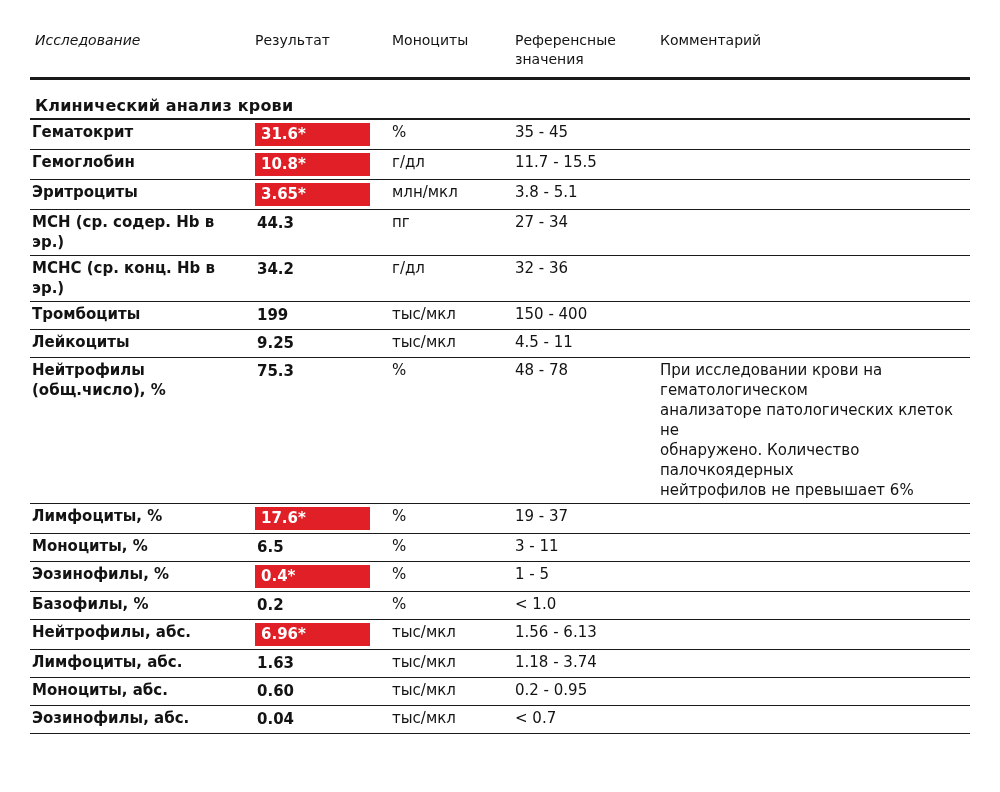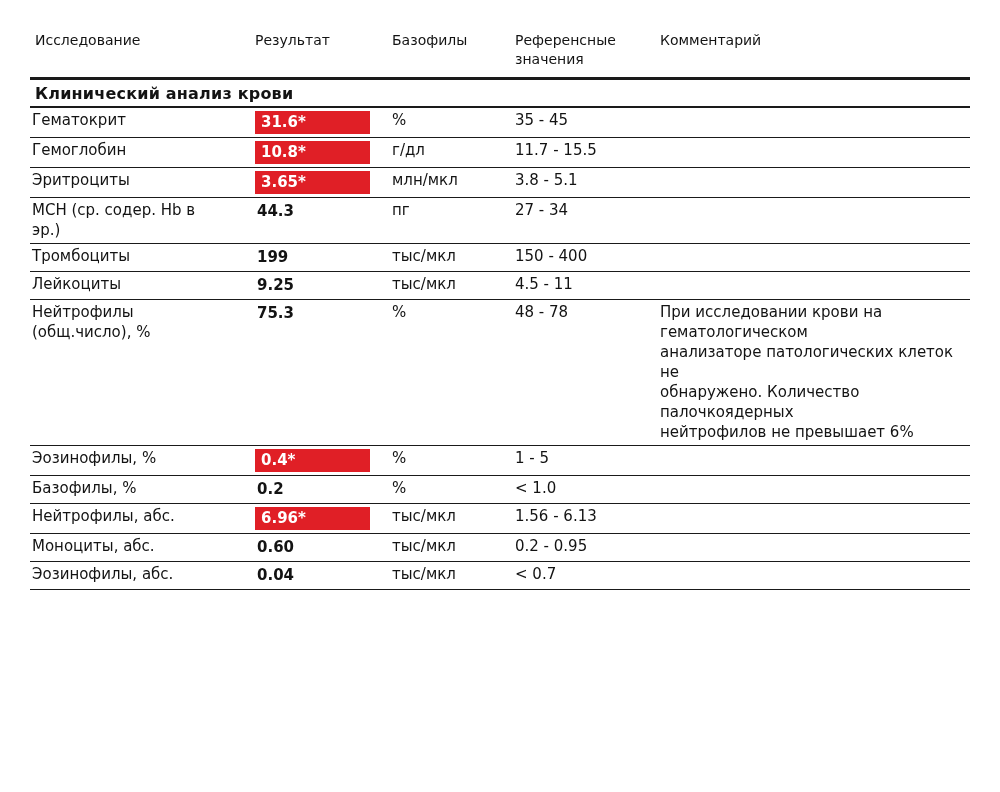--- a/index.html
+++ b/index.html
@@ -24,38 +24,38 @@
   thead th{
     font-weight:normal;
     font-size:14px;
     text-align:left;
     vertical-align:top;
     padding:6px 0 8px 2px;
     border-bottom:3px solid #1a1a1a;
     white-space:pre-line;
     line-height:19px;
   }
-  thead th.first{padding-left:5px;}
+  thead th.first{padding-left:5px;font-style:italic;}
 
   tr.section-row td{
     font-weight:bold;
     font-size:16px;
-    padding:4px 0 3px 5px;
+    padding:16px 0 3px 5px;
     border-bottom:2px solid #1a1a1a;
     letter-spacing:.2px;
   }
 
   tr.data-row td{
     border-bottom:1.5px solid #1a1a1a;
     vertical-align:top;
     font-size:15px;
     line-height:20px;
     padding:2px 0 3px 2px;
   }
-  td.c-name{padding-left:5px;white-space:pre-line;}
+  td.c-name{padding-left:5px;white-space:pre-line;font-weight:bold;}
   td.c-result{padding-left:0;}
   .result{font-weight:bold;display:inline-block;padding:1px 6px 1px 2px;}
   .result.flag{
     background:var(--flag-red,#e01f26);
     color:#fff;
     min-width:115px;
     box-sizing:border-box;
     padding:1px 8px 2px 6px;
     margin-top:1px;
   }
@@ -78,21 +78,21 @@
       <col class="c1">
         <col class="c2">
         <col class="c3">
         <col class="c4">
         <col class="c5">
     </colgroup>
     <thead>
       <tr>
         <th class="first">Исследование</th>
         <th>Результат</th>
-        <th>Базофилы</th>
+        <th>Моноциты</th>
         <th>Референсные
 значения</th>
         <th>Комментарий</th>
       </tr>
     </thead>
     <tbody>
       <tr class="section-row">
         <td colspan="5">Клинический анализ крови</td>
       </tr>
 
@@ -124,20 +124,28 @@
 
   <tr class="data-row">
     <td class="c-name">MCH (ср. содер. Hb в
 эр.)</td>
     <td class="c-result"><span class="result">44.3</span></td>
     <td class="c-units">пг</td>
     <td class="c-ref">27 - 34</td>
     <td class="c-comment"></td>
   </tr>
 
+  <tr class="data-row">
+    <td class="c-name">MCHC (ср. конц. Hb в
+эр.)</td>
+    <td class="c-result"><span class="result">34.2</span></td>
+    <td class="c-units">г/дл</td>
+    <td class="c-ref">32 - 36</td>
+    <td class="c-comment"></td>
+  </tr>
 
   <tr class="data-row">
     <td class="c-name">Тромбоциты</td>
     <td class="c-result"><span class="result">199</span></td>
     <td class="c-units">тыс/мкл</td>
     <td class="c-ref">150 - 400</td>
     <td class="c-comment"></td>
   </tr>
 
   <tr class="data-row">
@@ -153,21 +161,35 @@
 (общ.число), %</td>
     <td class="c-result"><span class="result">75.3</span></td>
     <td class="c-units">%</td>
     <td class="c-ref">48 - 78</td>
     <td class="c-comment">При исследовании крови на гематологическом
 анализаторе патологических клеток не
 обнаружено. Количество палочкоядерных
 нейтрофилов не превышает 6%</td>
   </tr>
 
-
+  <tr class="data-row">
+    <td class="c-name">Лимфоциты, %</td>
+    <td class="c-result"><span class="result flag">17.6*</span></td>
+    <td class="c-units">%</td>
+    <td class="c-ref">19 - 37</td>
+    <td class="c-comment"></td>
+  </tr>
+
+  <tr class="data-row">
+    <td class="c-name">Моноциты, %</td>
+    <td class="c-result"><span class="result">6.5</span></td>
+    <td class="c-units">%</td>
+    <td class="c-ref">3 - 11</td>
+    <td class="c-comment"></td>
+  </tr>
 
   <tr class="data-row">
     <td class="c-name">Эозинофилы, %</td>
     <td class="c-result"><span class="result flag">0.4*</span></td>
     <td class="c-units">%</td>
     <td class="c-ref">1 - 5</td>
     <td class="c-comment"></td>
   </tr>
 
   <tr class="data-row">
@@ -179,20 +201,27 @@
   </tr>
 
   <tr class="data-row">
     <td class="c-name">Нейтрофилы, абс.</td>
     <td class="c-result"><span class="result flag">6.96*</span></td>
     <td class="c-units">тыс/мкл</td>
     <td class="c-ref">1.56 - 6.13</td>
     <td class="c-comment"></td>
   </tr>
 
+  <tr class="data-row">
+    <td class="c-name">Лимфоциты, абс.</td>
+    <td class="c-result"><span class="result">1.63</span></td>
+    <td class="c-units">тыс/мкл</td>
+    <td class="c-ref">1.18 - 3.74</td>
+    <td class="c-comment"></td>
+  </tr>
 
   <tr class="data-row">
     <td class="c-name">Моноциты, абс.</td>
     <td class="c-result"><span class="result">0.60</span></td>
     <td class="c-units">тыс/мкл</td>
     <td class="c-ref">0.2 - 0.95</td>
     <td class="c-comment"></td>
   </tr>
 
   <tr class="data-row">

